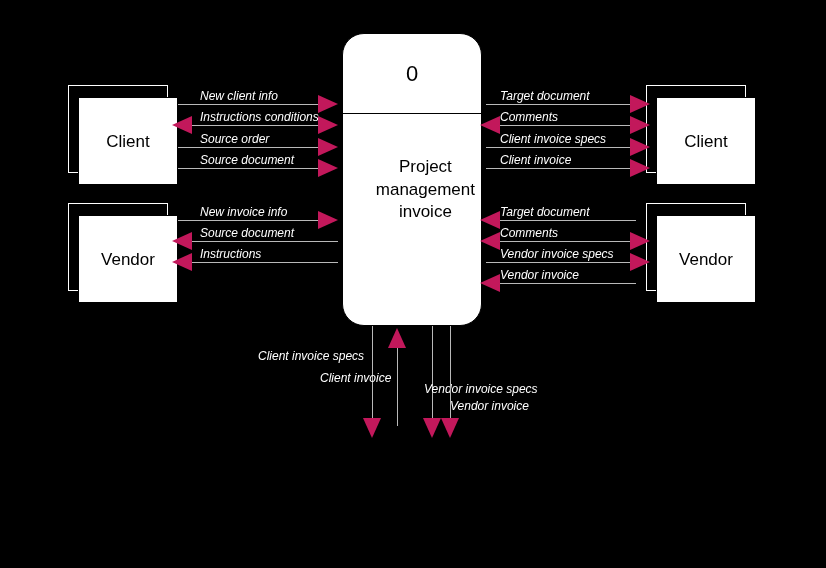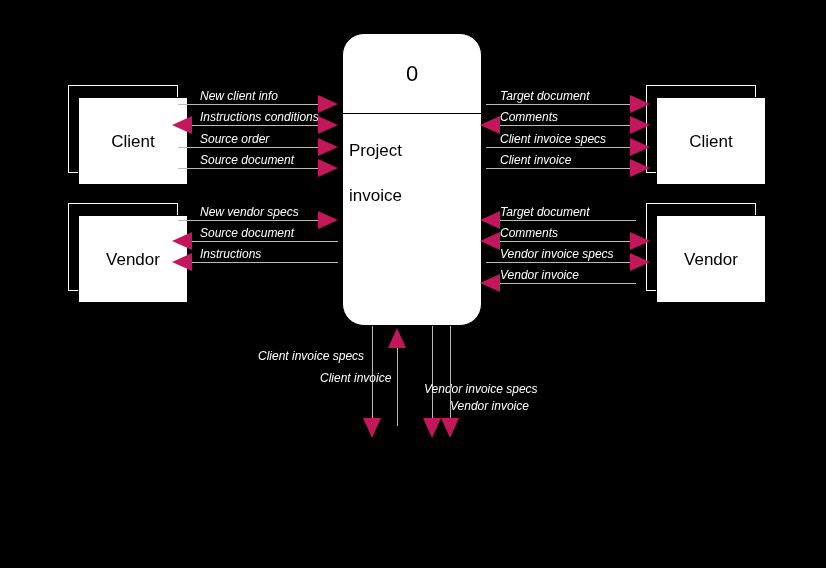--- a/index.html
+++ b/index.html
@@ -4,21 +4,21 @@
 <style>
   html,body{margin:0;padding:0;background:#000;}
   #stage{
     position:relative;
     width:826px;height:568px;
     background:#000000;
     overflow:hidden;
     font-family:"Liberation Sans", sans-serif;
   }
   
-  .entity{position:absolute;padding-left:10px;}
+  .entity{position:absolute;}
   .entity .shadow{
     position:absolute;
     left:0;top:0;
     width:100%;height:100%;
     background:#000000;
     border:1px solid #ffffff;
     box-sizing:border-box;
   }
   .entity .face{
     position:absolute;
@@ -52,22 +52,22 @@
   #process .pnum{
     position:absolute;left:0;top:0;width:100%;height:79px;
     display:flex;align-items:center;justify-content:center;
     font-size:22px;color:#000;
   }
   #process .divider{
     position:absolute;left:0;top:79px;width:100%;height:0;
     border-top:1px solid #000000;
   }
   #process .pname{
-    position:absolute;left:0;top:80px;width:100%;height:120px;
-    display:flex;align-items:center;justify-content:flex-start;
+    position:absolute;left:0;top:96px;width:100%;height:120px;
+    display:flex;align-items:center;justify-content:flex-end;
     text-align:center;
     font-size:17px;color:#000;line-height:1.35;
     padding:0 6px;box-sizing:border-box;
   }
 
   
   .hline{
     position:absolute;
     height:0;
     border-top:1px solid #b9b9b9;
@@ -115,21 +115,21 @@
 <body>
 
 <div id="stage">
 
   <div id="process">
     <div class="pnum">0</div>
     <div class="divider"></div>
     <div class="pname">
       <span>
         <span>Project</span><br>
-        <br>
+        <span>management</span><br>
         <span>invoice</span>
       </span>
     </div>
   </div>
 
   <div class="entity" style="left:68px;top:85px;width:100px;height:88px;">
     <div class="shadow"></div>
     <div class="face">
       <span>Client</span>
     </div>
@@ -169,21 +169,21 @@
   <div class="hline" style="left:178px;top:147px;width:142px;"></div>
   <div class="head right" style="left:318px;top:138px;"></div>
   <div class="flabel" style="left:200px;top:133px;">Source order</div>
 
   <div class="hline" style="left:178px;top:168px;width:142px;"></div>
   <div class="head right" style="left:318px;top:159px;"></div>
   <div class="flabel" style="left:200px;top:154px;">Source document</div>
 
   <div class="hline" style="left:178px;top:220px;width:142px;"></div>
   <div class="head right" style="left:318px;top:211px;"></div>
-  <div class="flabel" style="left:200px;top:206px;">New vendor specs</div>
+  <div class="flabel" style="left:200px;top:206px;">New invoice info</div>
 
   <div class="hline" style="left:178px;top:241px;width:160px;"></div>
   <div class="head left" style="left:172px;top:232px;"></div>
   <div class="flabel" style="left:200px;top:227px;">Source document</div>
 
   <div class="hline" style="left:178px;top:262px;width:160px;"></div>
   <div class="head left" style="left:172px;top:253px;"></div>
   <div class="flabel" style="left:200px;top:248px;font-style:italic;">Instructions</div>
 
   <div class="hline" style="left:486px;top:104px;width:150px;"></div>

